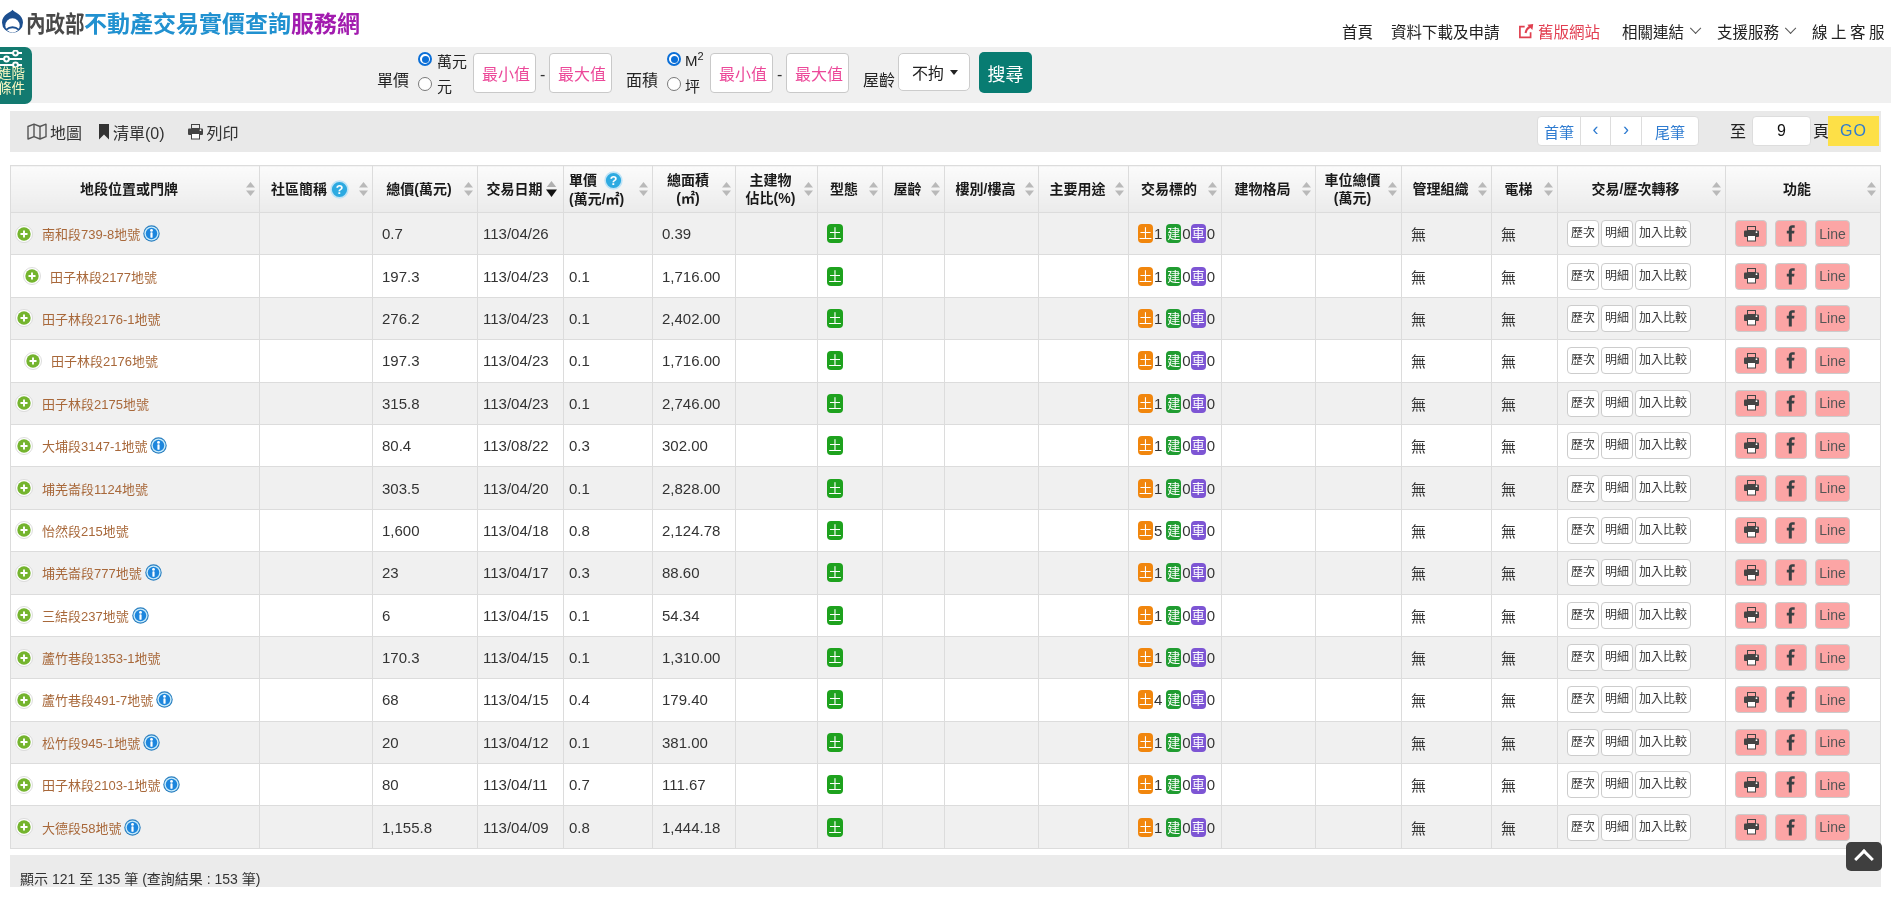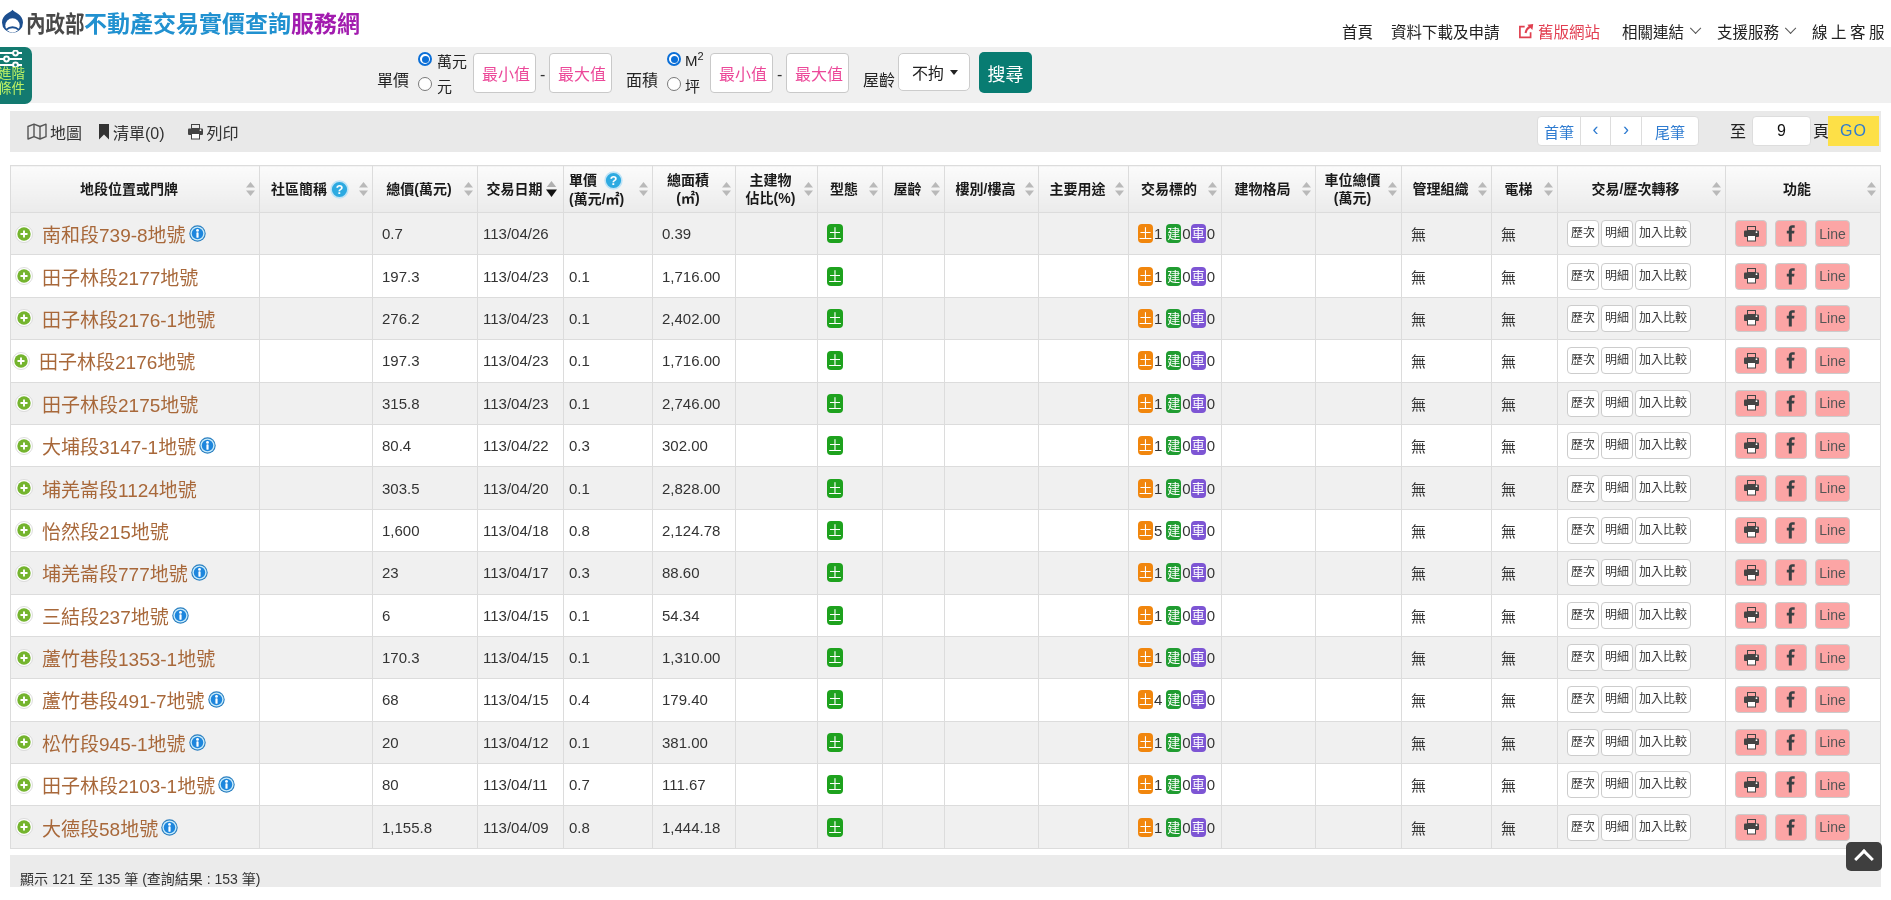--- a/index.html
+++ b/index.html
@@ -11,21 +11,21 @@
 .brand .tx{font-weight:bold;font-size:23px;letter-spacing:0;padding-top:1px}
 .tx-moi{display:inline-block;color:#4a4a4a;font-size:23px;transform:scaleX(.85);transform-origin:0 50%;margin-right:-11px}
 .tx-blue{color:#2191d0}
 .tx-or{color:#a21caf}
 .topnav{position:absolute;top:0;left:0;width:1891px;height:47px;font-size:15.5px;color:#222}
 .topnav .it{position:absolute;top:0;height:62px;display:flex;align-items:center;white-space:nowrap}
 .topnav .old{color:#e23d50}
 .caret{display:inline-block;width:7.5px;height:7.5px;border-right:1.6px solid #555;border-bottom:1.6px solid #555;transform:rotate(45deg) translateY(-4px);margin-left:5px}
 
 .sbar{position:absolute;top:47px;left:0;width:1891px;height:56px;background:#f0f0f0}
-.advtab{position:absolute;left:0;top:0;width:32px;height:57px;background:#137a70;border-radius:0 7px 7px 0;color:#bef264;text-align:left;font-size:13.5px;line-height:14.5px;overflow:hidden}
+.advtab{position:absolute;left:0;top:0;width:32px;height:57px;background:#137a70;border-radius:0 7px 7px 0;color:#fef9c3;text-align:left;font-size:13.5px;line-height:14.5px;overflow:hidden}
 .advtab svg{margin:3px 0 0 0;display:block}
 .advtab .tt{margin-left:-2px;letter-spacing:0}
 .sbar .lab{position:absolute;font-size:16px;color:#222;top:20px}
 .radio{position:absolute;width:14px;height:14px;border:1.5px solid #797979;border-radius:50%;background:#fff}
 .radio.on{border:2px solid #0b6fd7}
 .radio.on::after{content:"";position:absolute;left:1.5px;top:1.5px;width:7px;height:7px;border-radius:50%;background:#0b6fd7}
 .rlab{position:absolute;font-size:15px;color:#222}
 .inp{position:absolute;width:63px;height:40px;border:1px solid #c9c9c9;border-radius:4px;background:#fff;font-size:16px;color:#ec4899;padding-left:8px;display:flex;align-items:center}
 .dash{position:absolute;top:19px;font-size:16px;color:#333}
 .sel{position:absolute;left:898px;top:6px;width:72px;height:38px;border:1px solid #ccc;border-radius:5px;background:#fff;font-size:16px;color:#222;display:flex;align-items:center;padding-left:13px}
@@ -42,21 +42,21 @@
 .pit{position:absolute;top:12px;font-size:16px;line-height:18px;color:#222}
 .pgo{position:absolute;top:5px;width:51px;height:30px;background:#fde047;color:#2e7bd0;font-size:16px;display:flex;align-items:center;justify-content:center;letter-spacing:1px}
 
 table{position:absolute;top:165px;left:10px;width:1871px;border-collapse:collapse;table-layout:fixed;font-size:15px;color:#333}
 th{height:47px;background:linear-gradient(#fbfbfb,#ebebeb);border:1px solid #dcdcdc;font-size:14px;font-weight:bold;color:#1a1a1a;text-align:center;position:relative;padding:0 14px 0 2px;line-height:18px}
 td{height:42.4px;border:1px solid #dcdcdc;padding:0 0 0 9px;overflow:hidden;white-space:nowrap}
 tr.odd td{background:#f0f0f0}
 .sort{position:absolute;right:4px;top:50%;margin-top:-7px}
 .sortd{position:absolute;right:6px;top:50%;margin-top:-8px}
 .loc{display:flex;align-items:center}
-.loc .nm{color:#a8683a;margin-left:9px;margin-right:3px;font-size:19px}
+.loc .nm{color:#a8683a;margin-left:9px;margin-right:3px;font-size:13px}
 .txc{display:flex;align-items:center}
 .num{font-size:15px;margin:0 0 0 1px}
 .tic{display:inline-block;flex:none;width:15px;height:19px;border-radius:4px;color:#fff;font-size:13px;line-height:19px;text-align:center}
 .i-land{background:#f1860d}
 .i-bld{background:#209c31;margin-left:4px}
 .i-car{background:#7d55d4}
 .i-type{background:#1ea21e;width:16px}
 .btn{display:inline-block;height:27px;line-height:25px;border:1px solid #ccc;border-radius:4px;background:#fff;font-size:12px;color:#333;padding:0 3px;margin-right:2px;text-align:center;vertical-align:middle}
 .fbtn{display:inline-flex;width:32px;height:27px;border:1px solid #ccc;border-radius:4px;background:#fca5a5;align-items:center;justify-content:center;margin-right:8px;vertical-align:middle;font-size:14px;color:#555}
 
@@ -308,21 +308,21 @@
               <rect x="4.5" y="9.5" width="8" height="5.5" fill="#fff" stroke="#444"></rect>
               <circle cx="13.5" cy="6.2" r="0.9" fill="#fff"></circle>
             </svg>
           </span><span class="fbtn">
             <svg width="10" height="17" viewBox="0 0 10 17">
               <path d="M6.7 2.8h2V.2H6.3C3.9.2 2.8 1.8 2.8 4v1.7H.8v2.7h2V16.6h3V8.4h2.3l.4-2.7H5.8V4.1c0-.8.3-1.3.9-1.3z" fill="#3b4043"></path>
             </svg>
           </span><span class="fbtn" style="width:35px">Line</span></td>
 </tr>
 <tr>
-<td style="padding-left:4px">
+<td style="padding-left:12px">
           <div class="loc">
             <svg width="18" height="18" viewBox="0 0 18 18" style="flex:none">
               <circle cx="9" cy="9" r="8.5" fill="#fff" stroke="#cfcfcf" stroke-width="0.7"></circle>
               <circle cx="9" cy="9" r="6.7" fill="#74b42e"></circle>
               <path d="M9 5.5v7M5.5 9h7" stroke="#fff" stroke-width="1.9"></path>
             </svg>
             <span class="nm">田子林段2177地號</span>
           </div>
         </td>
 <td></td>
@@ -414,21 +414,21 @@
               <rect x="4.5" y="9.5" width="8" height="5.5" fill="#fff" stroke="#444"></rect>
               <circle cx="13.5" cy="6.2" r="0.9" fill="#fff"></circle>
             </svg>
           </span><span class="fbtn">
             <svg width="10" height="17" viewBox="0 0 10 17">
               <path d="M6.7 2.8h2V.2H6.3C3.9.2 2.8 1.8 2.8 4v1.7H.8v2.7h2V16.6h3V8.4h2.3l.4-2.7H5.8V4.1c0-.8.3-1.3.9-1.3z" fill="#3b4043"></path>
             </svg>
           </span><span class="fbtn" style="width:35px">Line</span></td>
 </tr>
 <tr>
-<td style="padding-left:1px">
+<td style="padding-left:13px">
           <div class="loc">
             <svg width="18" height="18" viewBox="0 0 18 18" style="flex:none">
               <circle cx="9" cy="9" r="8.5" fill="#fff" stroke="#cfcfcf" stroke-width="0.7"></circle>
               <circle cx="9" cy="9" r="6.7" fill="#74b42e"></circle>
               <path d="M9 5.5v7M5.5 9h7" stroke="#fff" stroke-width="1.9"></path>
             </svg>
             <span class="nm">田子林段2176地號</span>
           </div>
         </td>
 <td></td>
@@ -539,21 +539,21 @@
               <circle cx="8.5" cy="8.5" r="8.2" fill="#2a7fc0"></circle>
               <circle cx="8.5" cy="8.5" r="7.1" fill="#c9ecfb"></circle>
               <circle cx="8.5" cy="8.5" r="5.7" fill="#1d86dd"></circle>
               <circle cx="8.5" cy="5.4" r="1.4" fill="#fff"></circle>
               <rect x="7.4" y="7.2" width="2.2" height="5.6" rx="0.9" fill="#fff"></rect>
             </svg>
           </div>
         </td>
 <td></td>
 <td>80.4</td>
-<td style="padding-left:5px">113/04/22</td>
+<td style="padding-left:5px">113/08/22</td>
 <td style="padding-left:5px">0.3</td>
 <td>302.00</td>
 <td></td>
 <td>
           <div class="txc">
             <span class="tic i-type">土</span>
           </div>
         </td>
 <td></td>
         <td></td>

